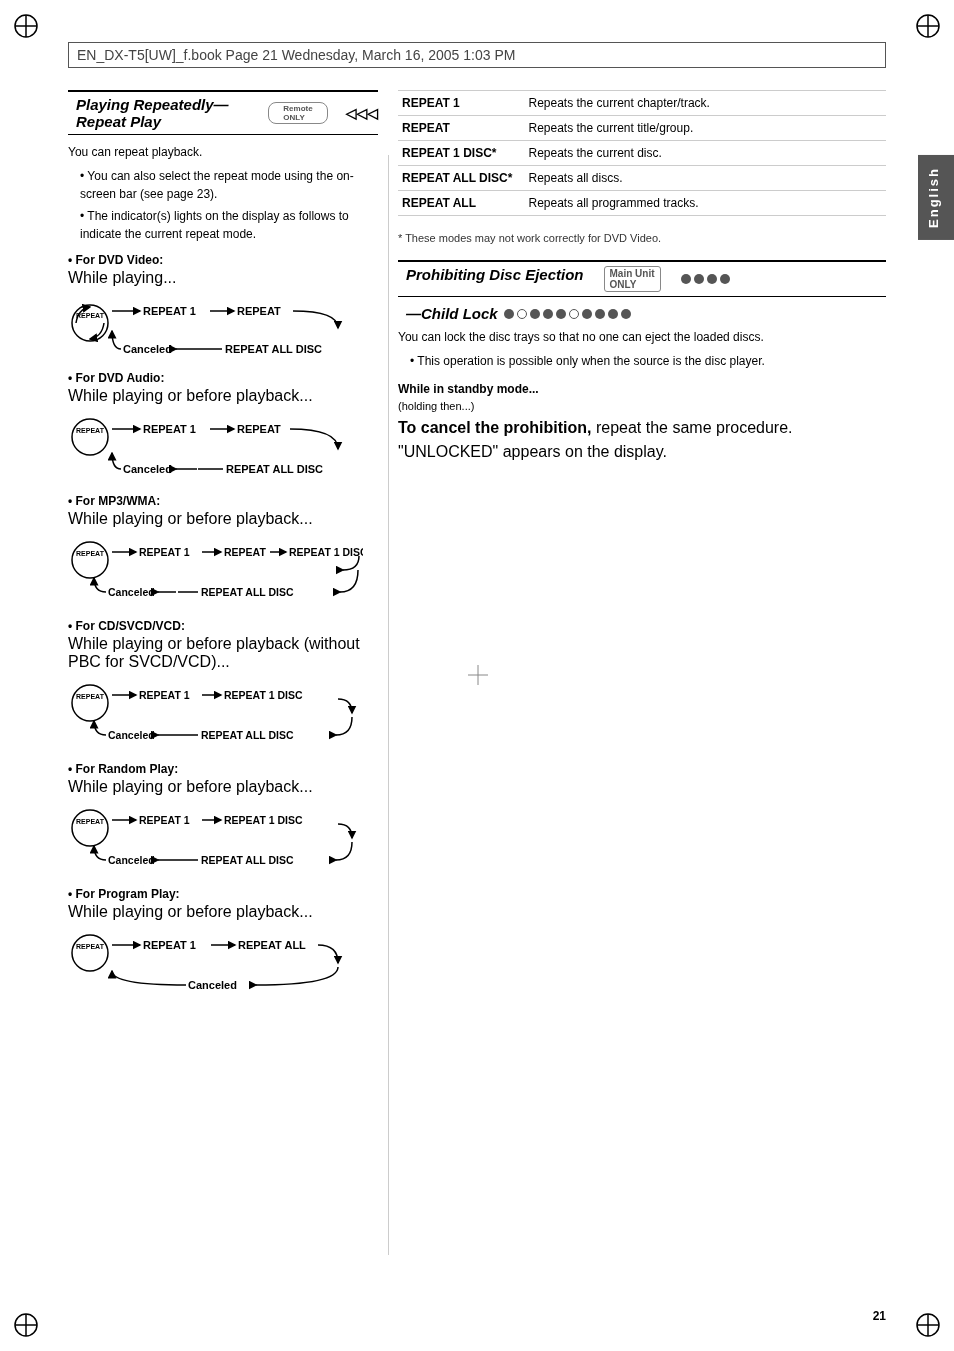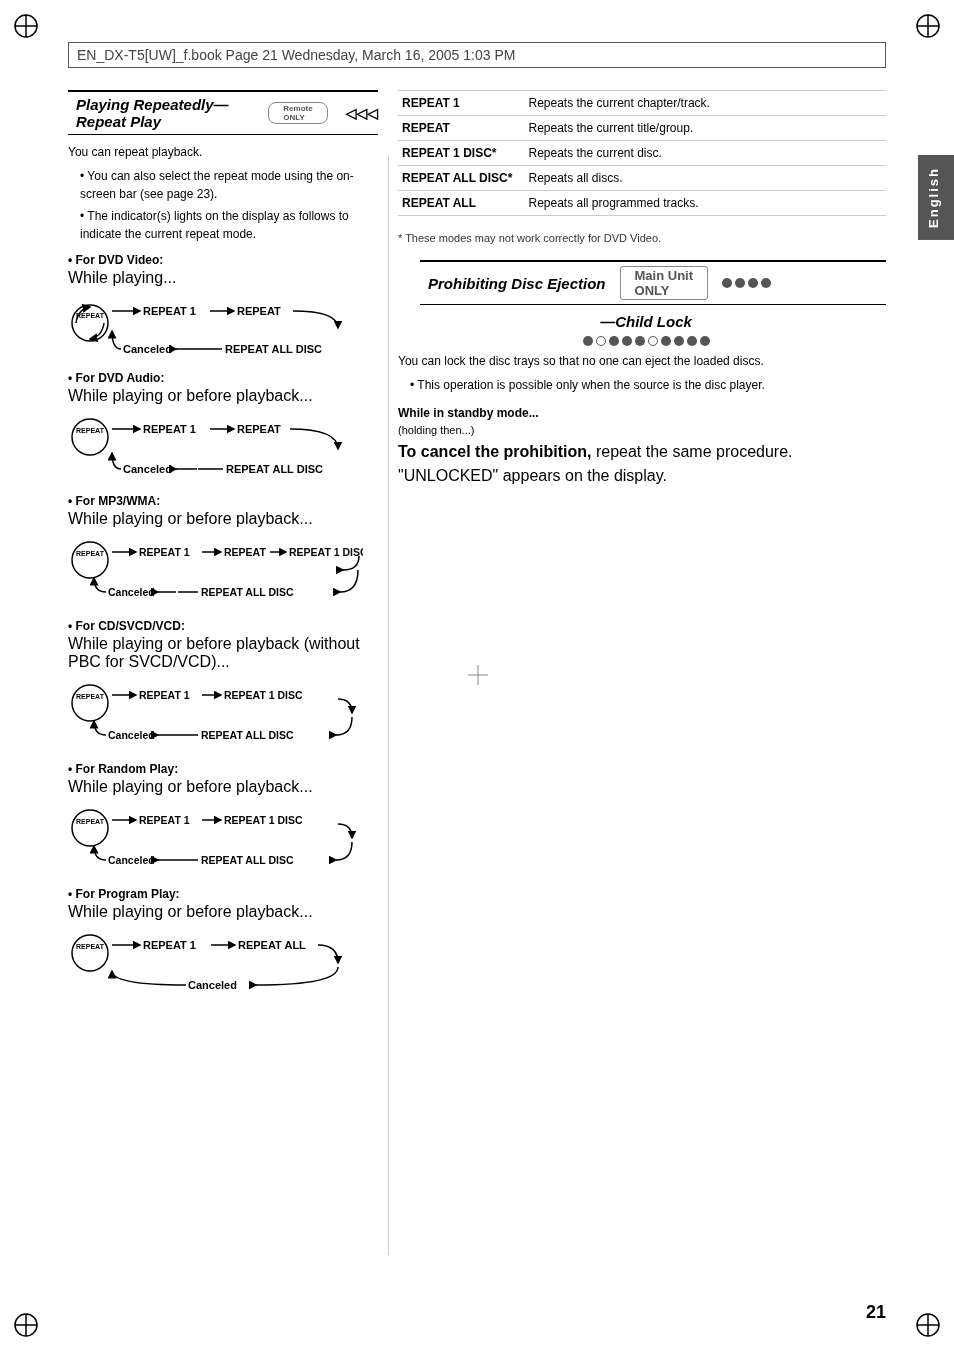--- a/index.html
+++ b/index.html
@@ -49,21 +49,21 @@
       font-weight: bold;
       padding: 12px 8px;
       letter-spacing: 2px;
     }
 
     
     .page-number {
       position: absolute;
       bottom: 28px;
       right: 68px;
-      font-size: 18px;
+      font-size: 12px;
       font-weight: bold;
     }
 
     
     .content {
       position: absolute;
       top: 90px;
       left: 68px;
       right: 68px;
       bottom: 60px;
@@ -184,35 +184,33 @@
     
     .prohibit-title {
       font-size: 15px;
       font-weight: bold;
       font-style: italic;
       border-top: 2px solid #000;
       border-bottom: 1px solid #000;
       padding: 4px 0 4px 8px;
       margin-bottom: 8px;
       display: flex;
-      align-items: center;
-      gap: 14px;
+      gap: 20px;
       flex-wrap: wrap;
-      margin-left: 22px;
     }
 
     .main-unit-badge {
       display: inline-flex;
       align-items: center;
       justify-content: center;
       border: 1px solid #888;
       border-radius: 3px;
-      font-size: 13px;
-      font-weight: bold;
-      padding: 1px 14px;
+      font-size: 10px;
+      font-weight: bold;
+      padding: 1px 5px;
       color: #555;
       font-style: normal;
       white-space: nowrap;
     }
 
     .dots-row {
       display: inline-flex;
       gap: 3px;
       align-items: center;
     }
@@ -541,21 +539,21 @@
       <div class="prohibit-title">
         <span>Prohibiting Disc Ejection</span>
         <span class="main-unit-badge">Main Unit<br>ONLY</span>
         <span class="dots-row">
           <span class="dot"></span>
           <span class="dot"></span>
           <span class="dot"></span>
           <span class="dot"></span>
         </span>
       </div>
-      <div style="margin-bottom:6px; padding-left:8px; font-style:italic; font-weight:bold; font-size:15px; display:flex; align-items:center; gap:6px;flex-direction:column;">
+      <div style="margin-bottom:6px; padding-left:8px; font-style:italic; font-weight:bold; font-size:15px; display:flex; align-items:center; gap:6px;">
         <span>—Child Lock</span>
         <span class="dots-row">
           <span class="dot"></span>
           <span class="dot-outline"></span>
           <span class="dot"></span>
           <span class="dot"></span>
           <span class="dot"></span>
           <span class="dot-outline"></span>
           <span class="dot"></span>
           <span class="dot"></span>

